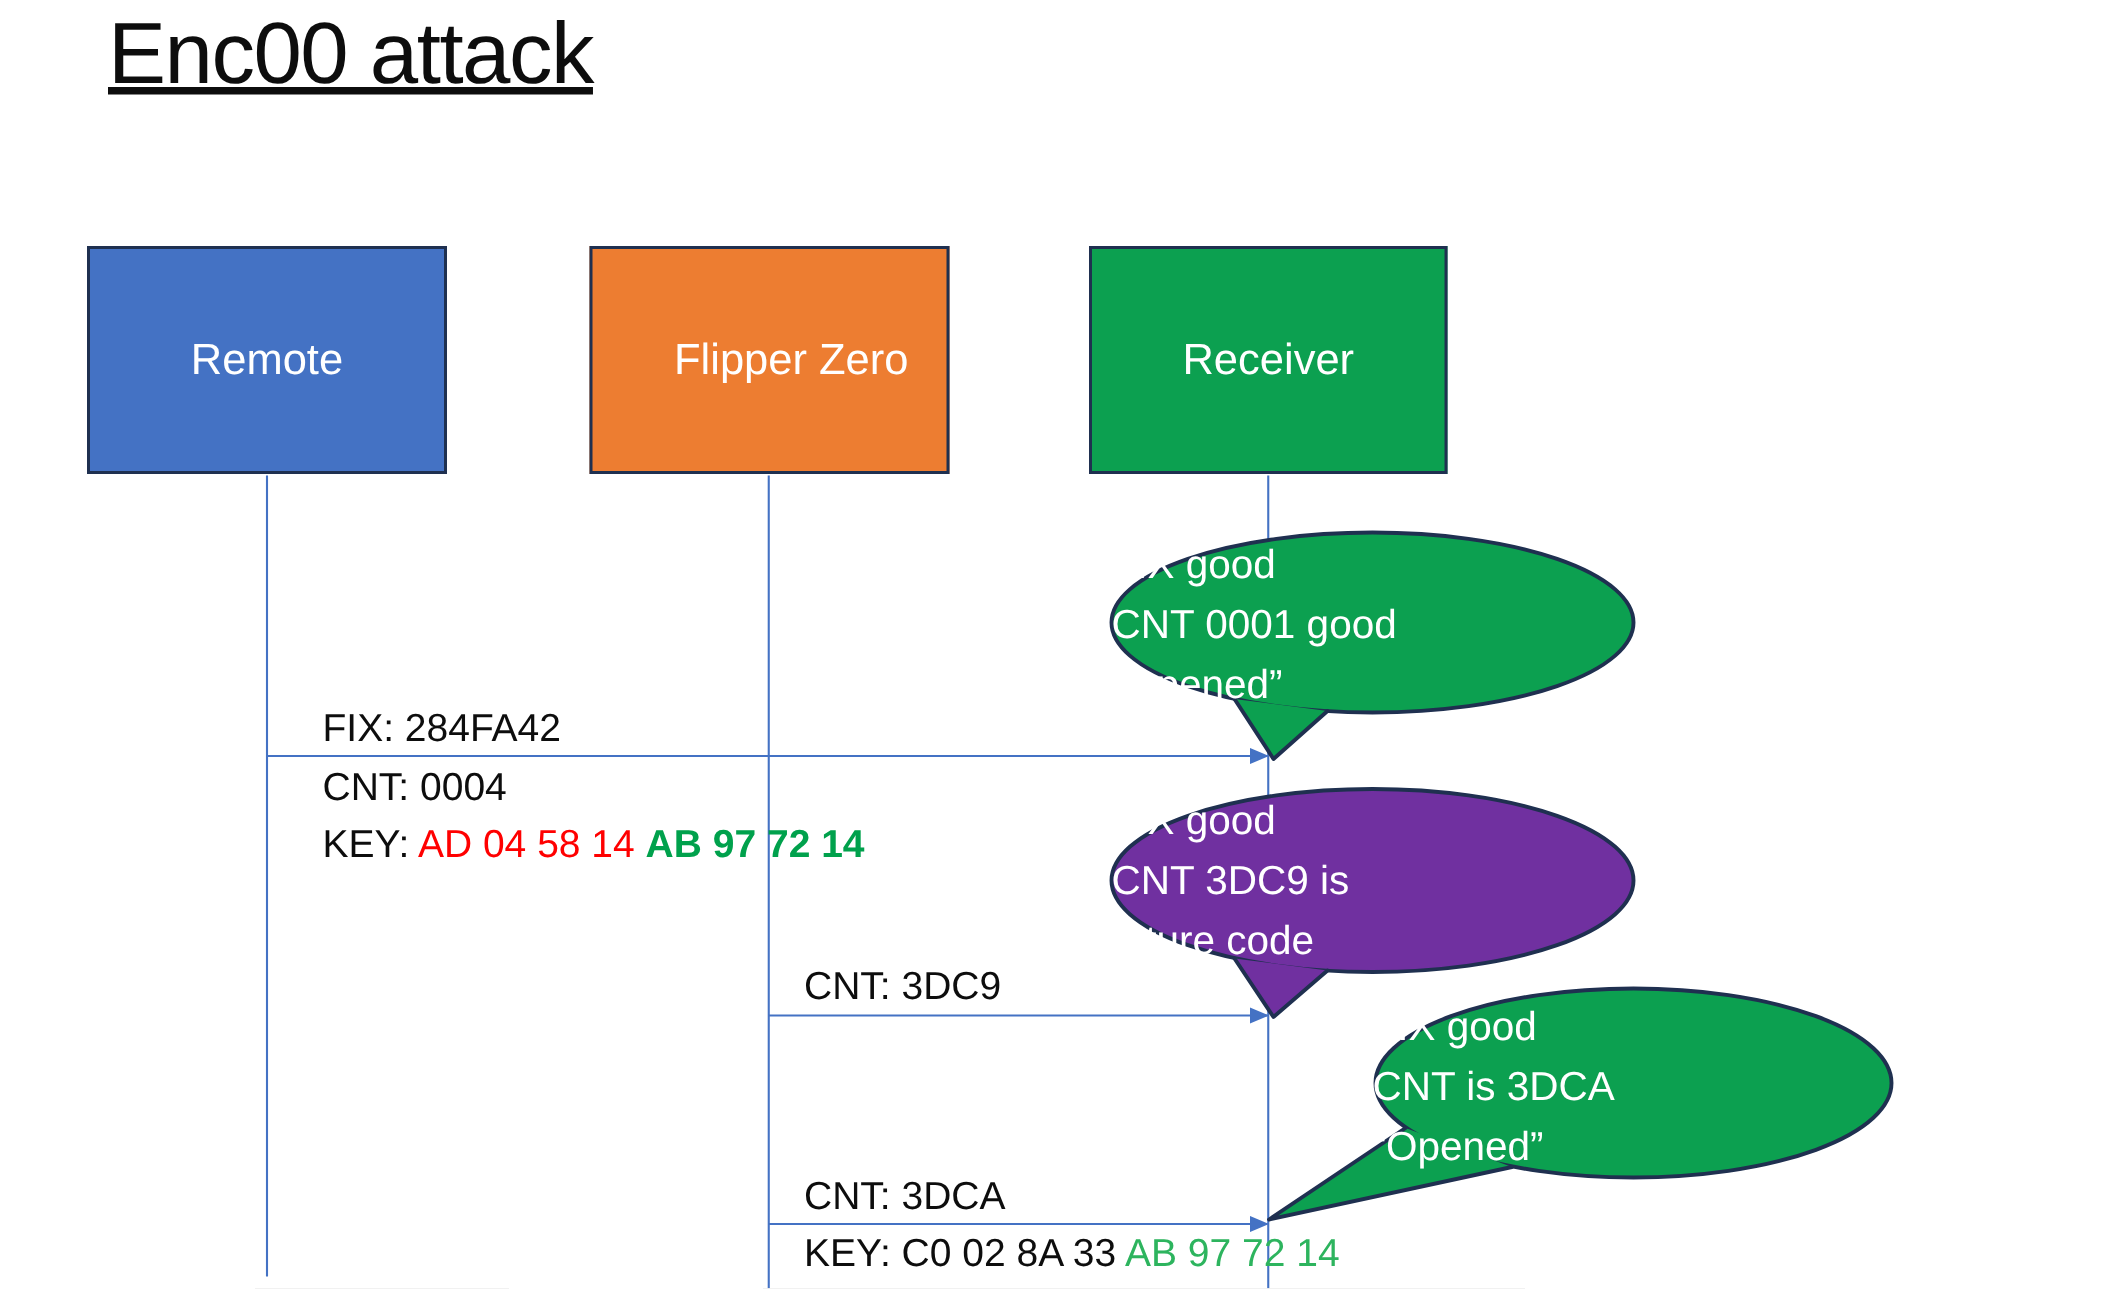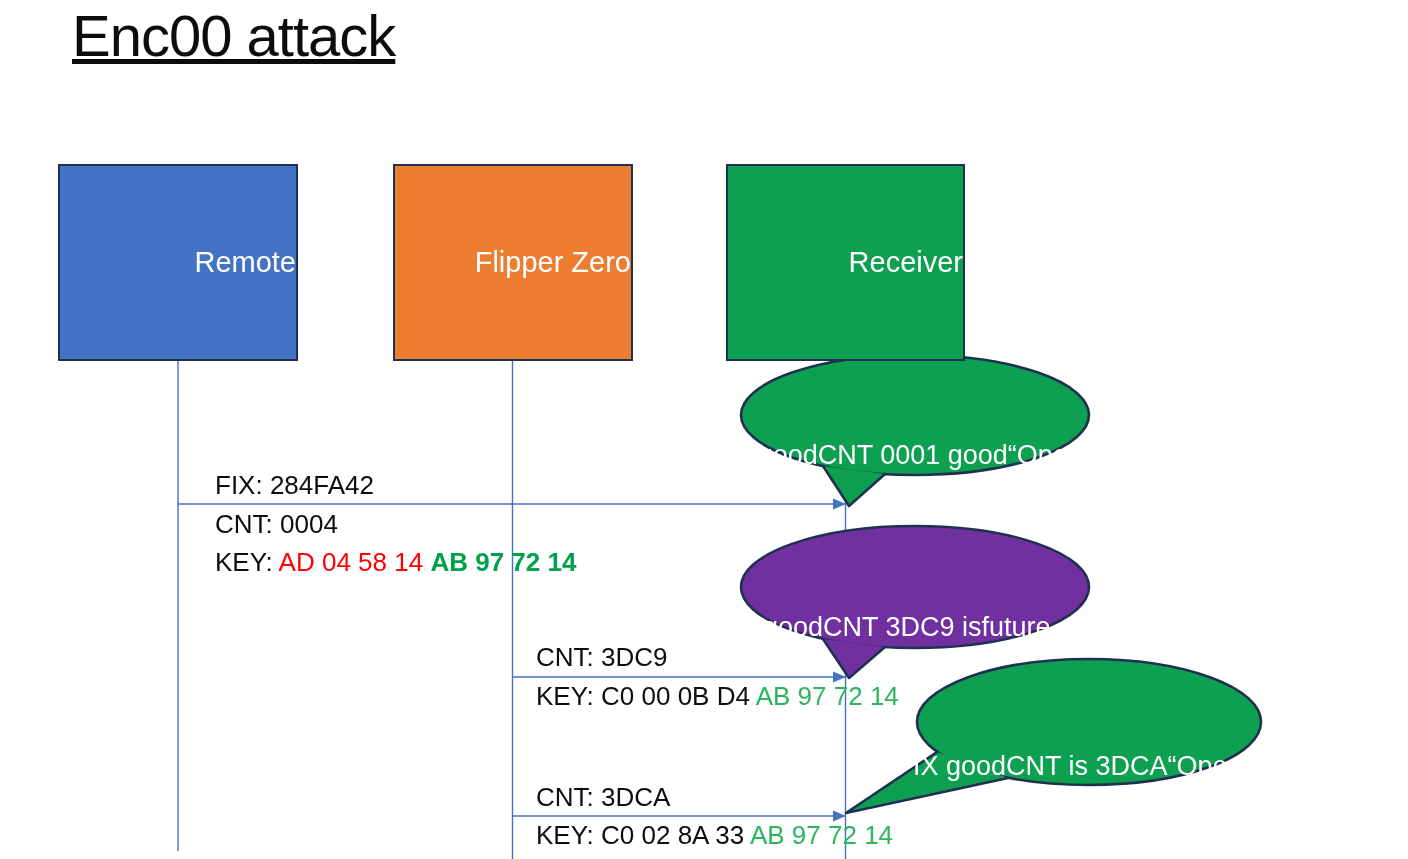--- a/index.html
+++ b/index.html
@@ -11,41 +11,41 @@
   .slide{
     position:relative; width:1408px; height:859px; background:#ffffff;
     overflow:hidden; font-family:"Liberation Sans", sans-serif; color:var(--ink);
   }
   .title{
     position:absolute; left:72px; top:2px; font-size:58px; font-weight:400;
     letter-spacing:-1px; color:var(--ink); white-space:pre;text-decoration:underline;
   }
   .layer{position:absolute; left:0; top:0;}
   .actor{
-    position:absolute; top:164px; width:240px; height:197px; box-sizing:border-box;
-    border:2px solid var(--outline); display:flex; align-items:center; justify-content:flex-end;
+    position:absolute; top:164px; width:240px; height:152px; box-sizing:border-box;
+    border:2px solid var(--outline); display:flex; align-items:center; justify-content:center;
     color:#ffffff; font-size:29px; white-space:pre;
   }
   .actor-remote{left:58px;  background:var(--blue);}
   .actor-flipper{left:393px; background:var(--orange);padding-left:29px;}
   .actor-receiver{left:726px; width:239px; background:var(--green);}
   .msg{position:absolute; font-size:26px; color:var(--ink); white-space:pre;margin-left:20px;}
   .m1-fix{left:195px; top:470px;}
   .m1-cnt{left:195px; top:509px;text-align:center;}
   .m1-key{left:195px; top:547px;}
   .m2-cnt{left:516px; top:642px;}
   .m2-key{left:516px; top:681px;}
   .m3-cnt{left:516px; top:782px;}
   .m3-key{left:516px; top:820px;}
   .red{color:var(--red);}
   .gbold{color:var(--green_bold); font-weight:700;}
   .glight{color:var(--green_light);}
   .callout-text{
-    position:absolute; width:348px; display:flex; flex-direction:row;
-    align-items:flex-end; justify-content:center; text-align:center;
+    position:absolute; width:348px; display:flex; flex-direction:column;
+    align-items:flex-start; justify-content:center; text-align:center;
     color:#ffffff; font-size:27px; line-height:40px; white-space:pre;
   }
   .c1{left:741px; top:357px; height:118px;}
   .c2{left:741px; top:527px; height:120px;}
   .c3{left:915px; top:662px; height:124px;}
 </style>
 </head>
 <body>
 
 <div class="slide">
@@ -85,21 +85,20 @@
   </div>
   <div class="actor actor-receiver">
     <span>Receiver</span>
   </div>
 
   <div class="msg m1-fix">FIX: 284FA42</div>
   <div class="msg m1-cnt">CNT: 0004</div>
   <div class="msg m1-key"><span>KEY: </span><span class="red">AD 04 58 14 </span><span class="gbold">AB 97 72 14</span></div>
 
   <div class="msg m2-cnt">CNT: 3DC9</div>
-  <div class="msg m2-key"><span>KEY: C0 00 0B D4 </span><span class="glight">AB 97 72 14</span></div>
 
   <div class="msg m3-cnt">CNT: 3DCA</div>
   <div class="msg m3-key"><span>KEY: C0 02 8A 33 </span><span class="glight">AB 97 72 14</span></div>
 
   <div class="callout-text c1">
     <span>FIX good</span>
     <span>CNT 0001 good</span>
     <span>“Opened”</span>
   </div>
   <div class="callout-text c2">

